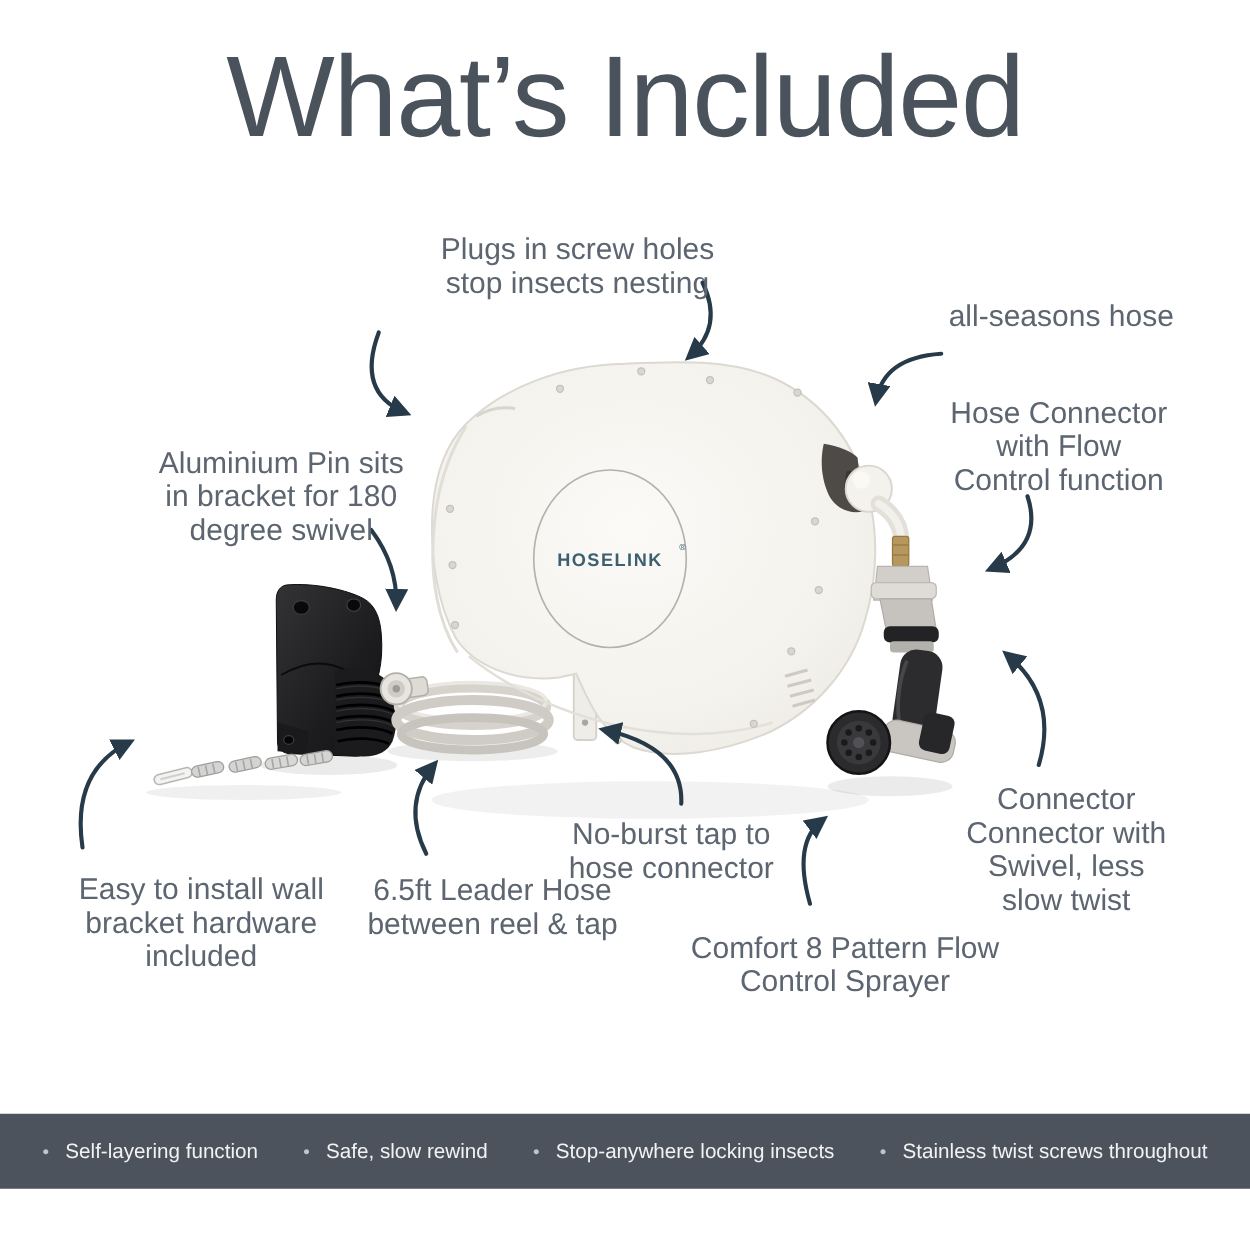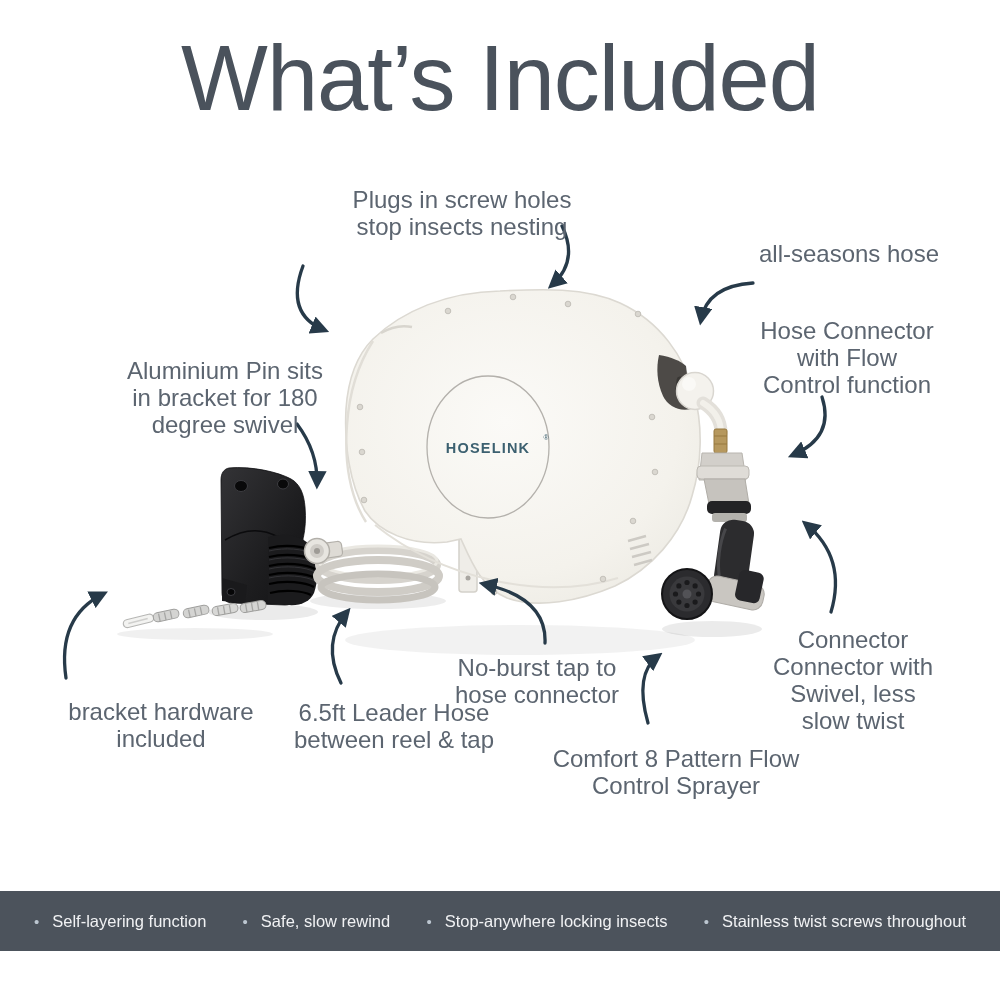--- a/index.html
+++ b/index.html
@@ -220,20 +220,21 @@
     <div>Hose Connector</div>
     <div>with Flow</div>
     <div>Control function</div>
   </div>
   <div class="callout" style="left:225px;top:357px;">
     <div>Aluminium Pin sits</div>
     <div>in bracket for 180</div>
     <div>degree swivel</div>
   </div>
   <div class="callout" style="left:161px;top:698px;">
+    <div>Easy to install wall</div>
     <div>bracket hardware</div>
     <div>included</div>
   </div>
   <div class="callout" style="left:370px;top:699px;margin-left:24px;">
     <div>6.5ft Leader Hose</div>
     <div>between reel &amp; tap</div>
   </div>
   <div class="callout" style="left:537px;top:654px;">
     <div>No-burst tap to</div>
     <div>hose connector</div>

